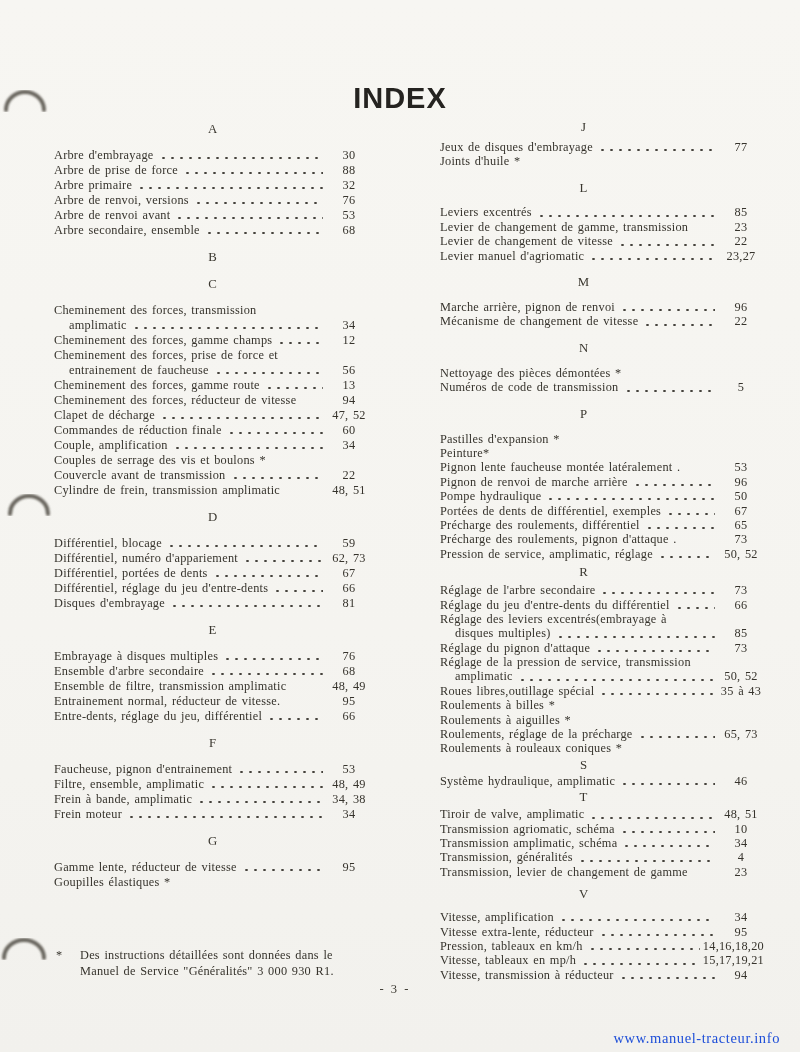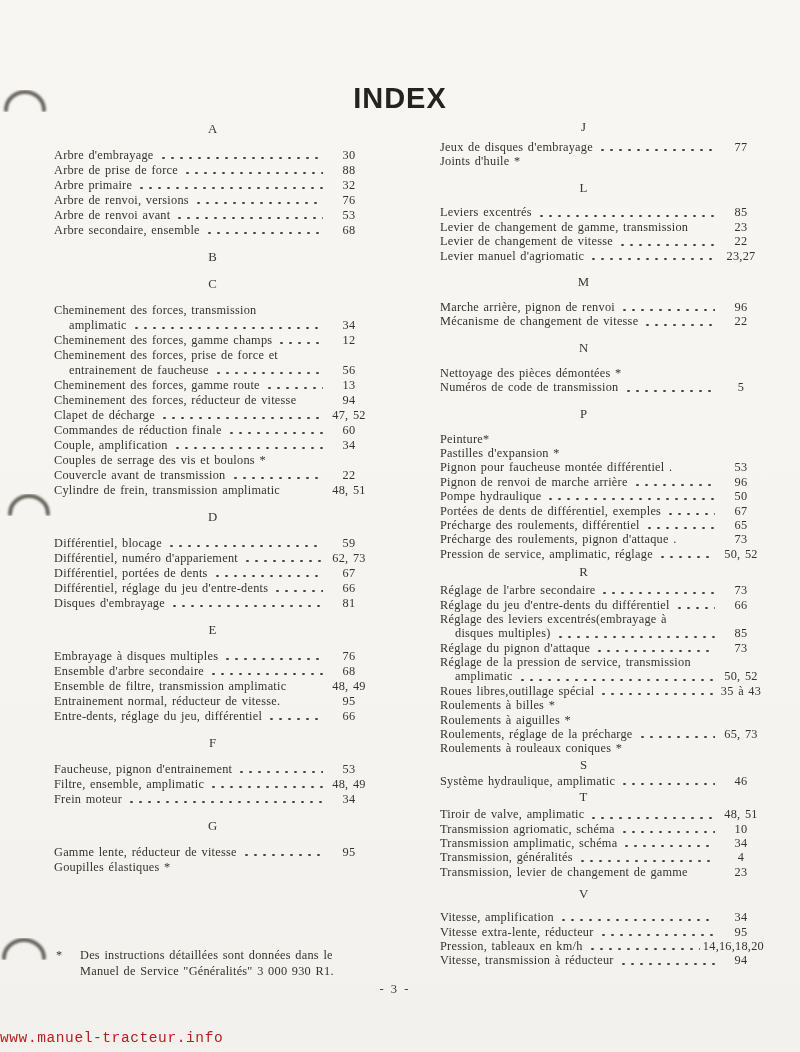--- a/index.html
+++ b/index.html
@@ -41,23 +41,23 @@
   .footnote{
     position:absolute;left:56px;top:948px;width:330px;display:flex;
     color:#36332c;font-size:12.3px;line-height:15.5px;letter-spacing:.25px;word-spacing:1.2px;
   }
   .fn-marker{width:24px;flex:0 0 auto;}
   .pagenum{
     position:absolute;top:982px;left:0;width:790px;text-align:center;
     color:#3a372f;font-size:12.5px;letter-spacing:2px;
   }
   .watermark{
-    position:absolute;top:1030px;left:0;width:780px;text-align:left;
-    font-family:Liberation Mono, monospace;font-size:14.5px;
-    color:#b91c1c;letter-spacing:.6px;
+    position:absolute;top:1030px;left:0;width:780px;text-align:right;
+    font-family:Liberation Serif, serif;font-size:14.5px;
+    color:#1d4ed8;letter-spacing:.6px;
   }
   .ring{position:absolute;left:0;}
   .r1{top:58px;}
   .r2{top:452px;}
   .r3{top:916px;}
 </style>
 </head>
 <body style="color: rgb(54, 51, 44);">
 
 <div class="page">
@@ -249,20 +249,25 @@
         <span class="entry-text">Faucheuse, pignon d'entrainement</span>
         <span class="filler dots"></span>
         <span class="num">53</span>
       </div>
       <div class="entry-row">
         <span class="entry-text">Filtre, ensemble, amplimatic</span>
         <span class="filler dots"></span>
         <span class="num">48, 49</span>
       </div>
       <div class="entry-row">
+        <span class="entry-text">Frein à bande, amplimatic</span>
+        <span class="filler dots"></span>
+        <span class="num">34, 38</span>
+      </div>
+      <div class="entry-row">
         <span class="entry-text">Frein moteur</span>
         <span class="filler dots"></span>
         <span class="num">34</span>
       </div>
       <div class="section-letter sec-G">G</div>
       <div class="entry-row">
         <span class="entry-text">Gamme lente, réducteur de vitesse</span>
         <span class="filler dots"></span>
         <span class="num">95</span>
       </div>
@@ -322,31 +327,31 @@
         <span class="filler"></span>
         <span class="num"></span>
       </div>
       <div class="entry-row">
         <span class="entry-text">Numéros de code de transmission</span>
         <span class="filler dots"></span>
         <span class="num">5</span>
       </div>
       <div class="section-letter sec-P">P</div>
       <div class="entry-row">
+        <span class="entry-text">Pastilles d'expansion *</span>
+        <span class="filler"></span>
+        <span class="num"></span>
+      </div>
+      <div class="entry-row">
         <span class="entry-text">Peinture*</span>
         <span class="filler"></span>
         <span class="num"></span>
       </div>
       <div class="entry-row">
-        <span class="entry-text">Pastilles d'expansion *</span>
-        <span class="filler"></span>
-        <span class="num"></span>
-      </div>
-      <div class="entry-row">
-        <span class="entry-text">Pignon pour faucheuse montée différentiel .</span>
+        <span class="entry-text">Pignon lente faucheuse montée latéralement .</span>
         <span class="filler"></span>
         <span class="num">53</span>
       </div>
       <div class="entry-row">
         <span class="entry-text">Pignon de renvoi de marche arrière</span>
         <span class="filler dots"></span>
         <span class="num">96</span>
       </div>
       <div class="entry-row">
         <span class="entry-text">Pompe hydraulique</span>
@@ -474,20 +479,25 @@
       </div>
       <div class="entry-row">
         <span class="entry-text">Vitesse extra-lente, réducteur</span>
         <span class="filler dots"></span>
         <span class="num">95</span>
       </div>
       <div class="entry-row">
         <span class="entry-text">Pression, tableaux en km/h</span>
         <span class="filler dots"></span>
         <span class="num">14,16,18,20</span>
+      </div>
+      <div class="entry-row">
+        <span class="entry-text">Vitesse, tableaux en mp/h</span>
+        <span class="filler dots"></span>
+        <span class="num">15,17,19,21</span>
       </div>
       <div class="entry-row">
         <span class="entry-text">Vitesse, transmission à réducteur</span>
         <span class="filler dots"></span>
         <span class="num">94</span>
       </div>
     </div>
 
   <div class="footnote">
     <span class="fn-marker">*</span>

